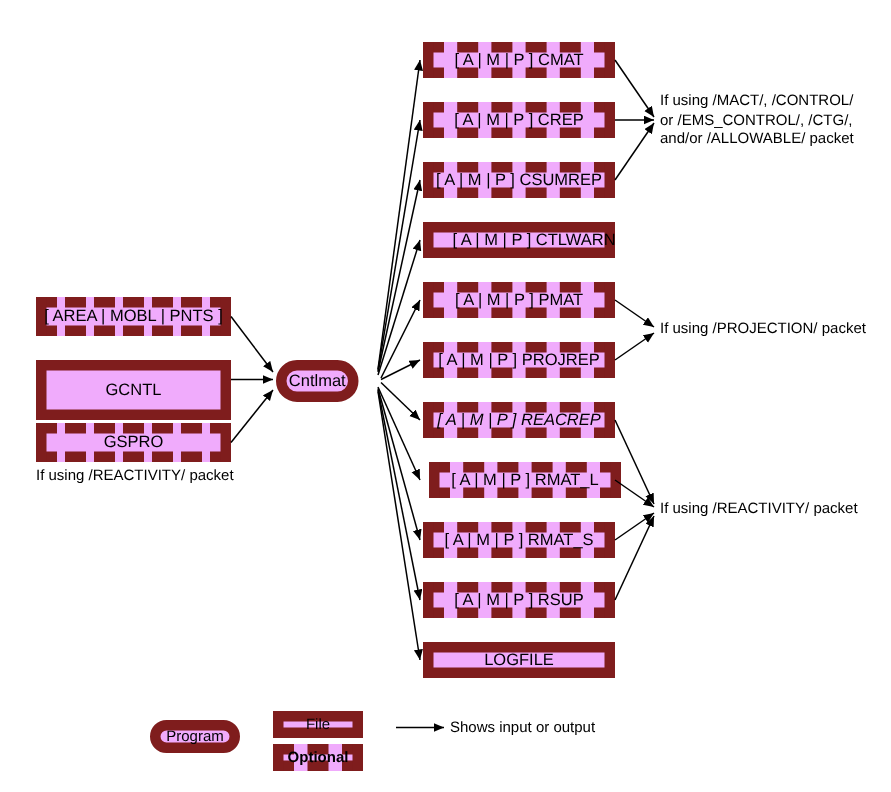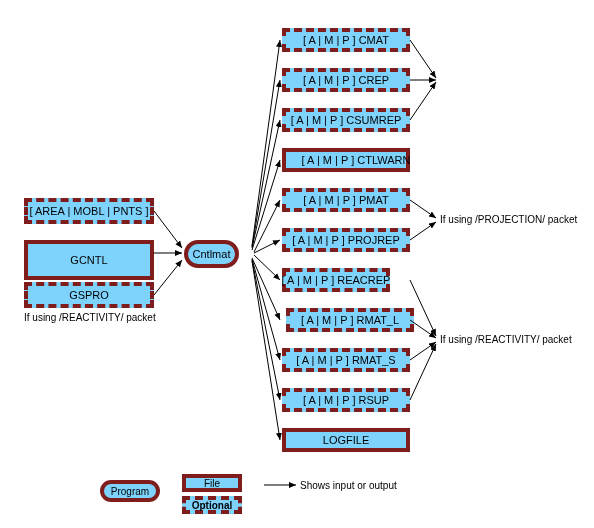--- a/index.html
+++ b/index.html
@@ -1,17 +1,17 @@
 <!DOCTYPE html>
 <html><head>
 <meta charset="utf-8">
 <style>
   html,body{margin:0;padding:0;background:#fff;font-family:Helvetica,Arial,sans-serif;}
   .canvas{position:relative;width:594px;height:528px;background:#fff;}
-  .box{position:absolute;background:#7dd3fc;border:4px solid #7f1d1d;font-size:11px;
+  .box{position:absolute;background:#f0abfc;border:7px solid #7f1d1d;font-size:11px;
        text-align:center;display:flex;align-items:center;justify-content:center;
        box-sizing:border-box;padding:0 4px;white-space:nowrap;}
   .solid{border-style:solid;}
   .dashed{border-style:dashed;}
   .program{border-radius:14px;}
   .note{position:absolute;font-size:10px;line-height:1.25;white-space:nowrap;}
   svg.arrows{position:absolute;left:0;top:0;width:594px;height:528px;pointer-events:none;}
 </style>
 </head>
 <body>
@@ -27,26 +27,29 @@
   <div class="note" style="left:24px;top:312px;">If using /REACTIVITY/ packet</div>
 
   <div class="box solid program" style="left:184px;top:240px;width:55px;height:28px;">Cntlmat</div>
 
   <div class="box dashed" style="left:282px;top:28px;width:128px;height:24px;">[ A | M | P ] CMAT</div>
   <div class="box dashed" style="left:282px;top:68px;width:128px;height:24px;">[ A | M | P ] CREP</div>
   <div class="box dashed" style="left:282px;top:108px;width:128px;height:24px;">[ A | M | P ] CSUMREP</div>
   <div class="box solid" style="left:282px;top:148px;width:128px;height:24px;padding-left:24px;">[ A | M | P ] CTLWARN</div>
   <div class="box dashed" style="left:282px;top:188px;width:128px;height:24px;">[ A | M | P ] PMAT</div>
   <div class="box dashed" style="left:282px;top:228px;width:128px;height:24px;">[ A | M | P ] PROJREP</div>
-  <div class="box dashed" style="left:282px;top:268px;width:108px;height:24px;">[ A | M | P ] REACREP</div>
+  <div class="box dashed" style="left:282px;top:268px;width:128px;height:24px;font-style:italic;">[ A | M | P ] REACREP</div>
   <div class="box dashed" style="left:286px;top:308px;width:128px;height:24px;">[ A | M | P ] RMAT_L</div>
   <div class="box dashed" style="left:282px;top:348px;width:128px;height:24px;">[ A | M | P ] RMAT_S</div>
   <div class="box dashed" style="left:282px;top:388px;width:128px;height:24px;">[ A | M | P ] RSUP</div>
   <div class="box solid" style="left:282px;top:428px;width:128px;height:24px;">LOGFILE</div>
 
+  <div class="note" style="left:440px;top:62px;white-space:pre;">If using /MACT/, /CONTROL/
+or /EMS_CONTROL/, /CTG/,
+and/or /ALLOWABLE/ packet</div>
   <div class="note" style="left:440px;top:214px;">If using /PROJECTION/ packet</div>
   <div class="note" style="left:440px;top:334px;">If using /REACTIVITY/ packet</div>
 
   <div class="box solid program" style="left:100px;top:480px;width:60px;height:22px;font-size:10px;">Program</div>
 
   <div class="box solid" style="left:182px;top:474px;width:60px;height:18px;font-size:10px;">File</div>
   <div class="box dashed" style="left:182px;top:496px;width:60px;height:18px;font-size:10px;font-weight:bold;">Optional</div>
 
   <div class="note" style="left:300px;top:480px;">Shows input or output</div>
 

